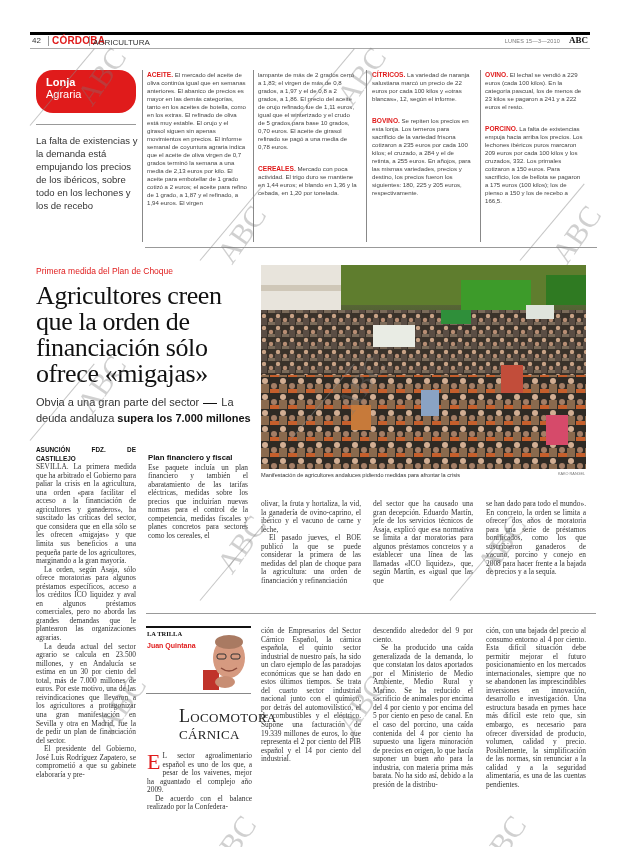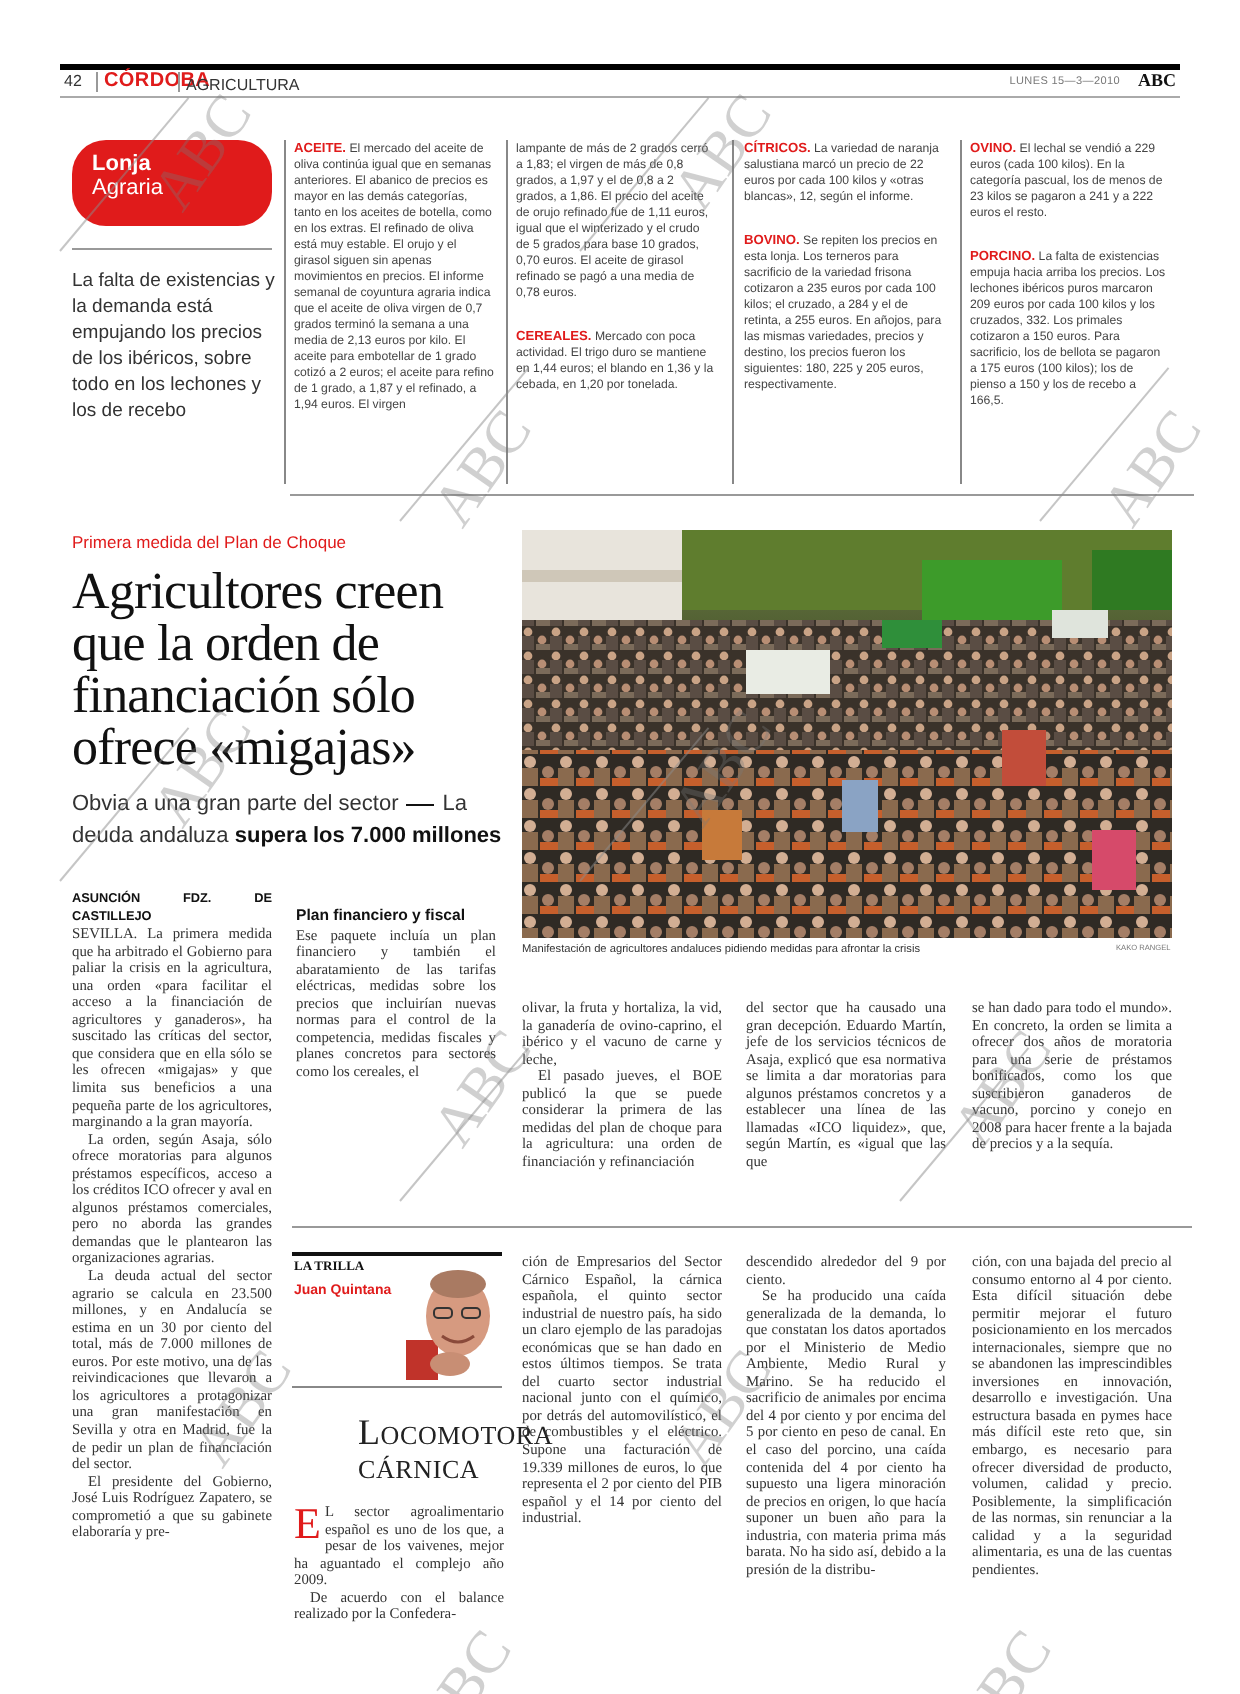--- a/index.html
+++ b/index.html
@@ -152,21 +152,21 @@
     <rect x="285" y="150" width="22" height="30" fill="#d64a6a"></rect>
     <rect x="90" y="140" width="20" height="25" fill="#c77a3a"></rect>
   </svg>
 </div>
 <div class="abs photo-caption">Manifestación de agricultores andaluces pidiendo medidas para afrontar la crisis</div>
 <div class="abs photo-credit">KAKO RANGEL</div>
 
 <div class="abs bodycol" style="left:36px; top:446px; width:100px;">
   <span class="byline">ASUNCIÓN FDZ. DE CASTILLEJO</span>
   <span style="display:block;">SEVILLA. La primera medida que ha arbitrado el Gobierno para paliar la crisis en la agricultura, una orden «para facilitar el acceso a la financiación de agricultores y ganaderos», ha suscitado las críticas del sector, que considera que en ella sólo se les ofrecen «migajas» y que limita sus beneficios a una pequeña parte de los agricultores, marginando a la gran mayoría.</span>
-  <span class="indent">La orden, según Asaja, sólo ofrece moratorias para algunos préstamos específicos, acceso a los créditos ICO ofrecer y aval en algunos préstamos comerciales, pero no aborda las grandes demandas que le plantearon las organizaciones agrarias.</span>
+  <span class="indent">La orden, según Asaja, sólo ofrece moratorias para algunos préstamos específicos, acceso a los créditos ICO liquidez y aval en algunos préstamos comerciales, pero no aborda las grandes demandas que le plantearon las organizaciones agrarias.</span>
   <span class="indent">La deuda actual del sector agrario se calcula en 23.500 millones, y en Andalucía se estima en un 30 por ciento del total, más de 7.000 millones de euros. Por este motivo, una de las reivindicaciones que llevaron a los agricultores a protagonizar una gran manifestación en Sevilla y otra en Madrid, fue la de pedir un plan de financiación del sector.</span>
   <span class="indent">El presidente del Gobierno, José Luis Rodríguez Zapatero, se comprometió a que su gabinete elaboraría y pre-</span>
 </div>
 <div class="abs bodycol" style="left:148px; top:446px; width:100px;">
   <span class="subhead-inline">Plan financiero y fiscal</span>
   <span style="display:block;">Ese paquete incluía un plan financiero y también el abaratamiento de las tarifas eléctricas, medidas sobre los precios que incluirían nuevas normas para el control de la competencia, medidas fiscales y planes concretos para sectores como los cereales, el</span>
 </div>
 <div class="abs bodycol" style="left:261px; top:500px; width:100px;">
   <span style="display:block;">olivar, la fruta y hortaliza, la vid, la ganadería de ovino-caprino, el ibérico y el vacuno de carne y leche,</span>
   <span class="indent">El pasado jueves, el BOE publicó la que se puede considerar la primera de las medidas del plan de choque para la agricultura: una orden de financiación y refinanciación</span>

